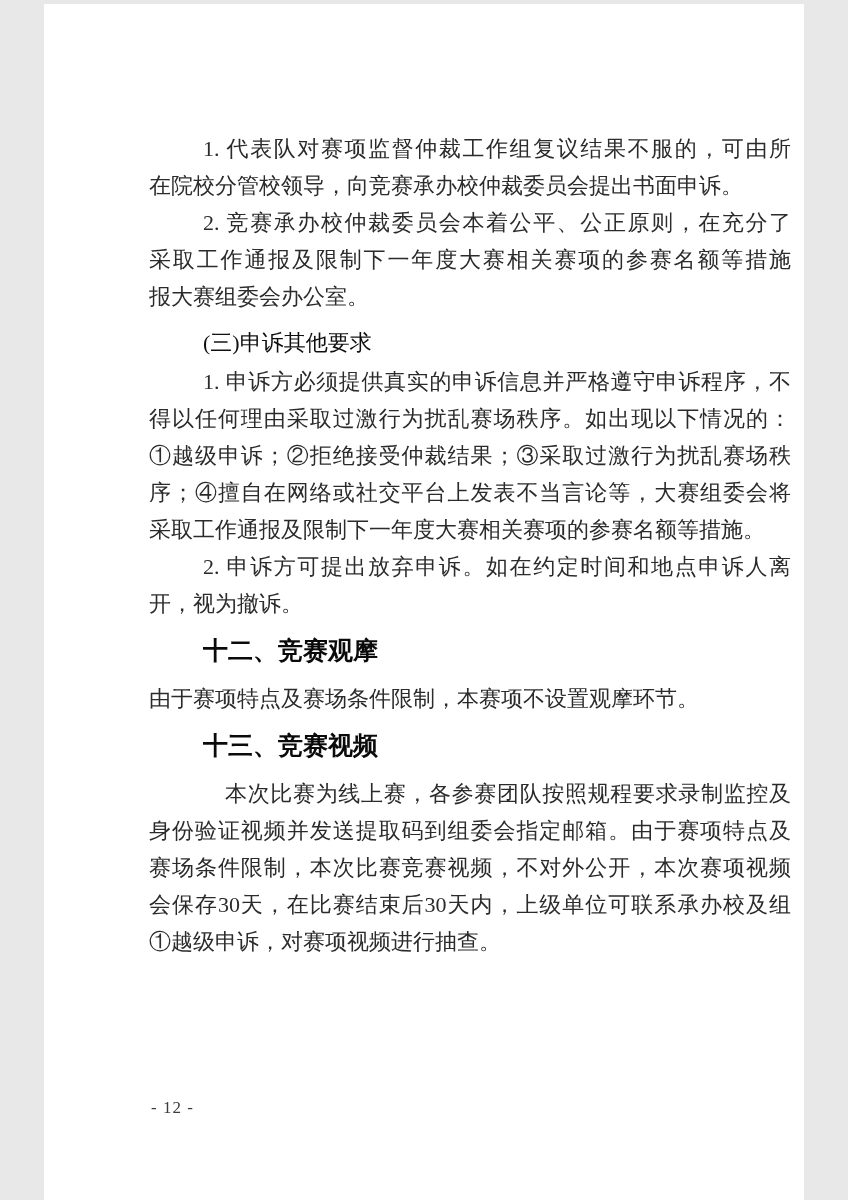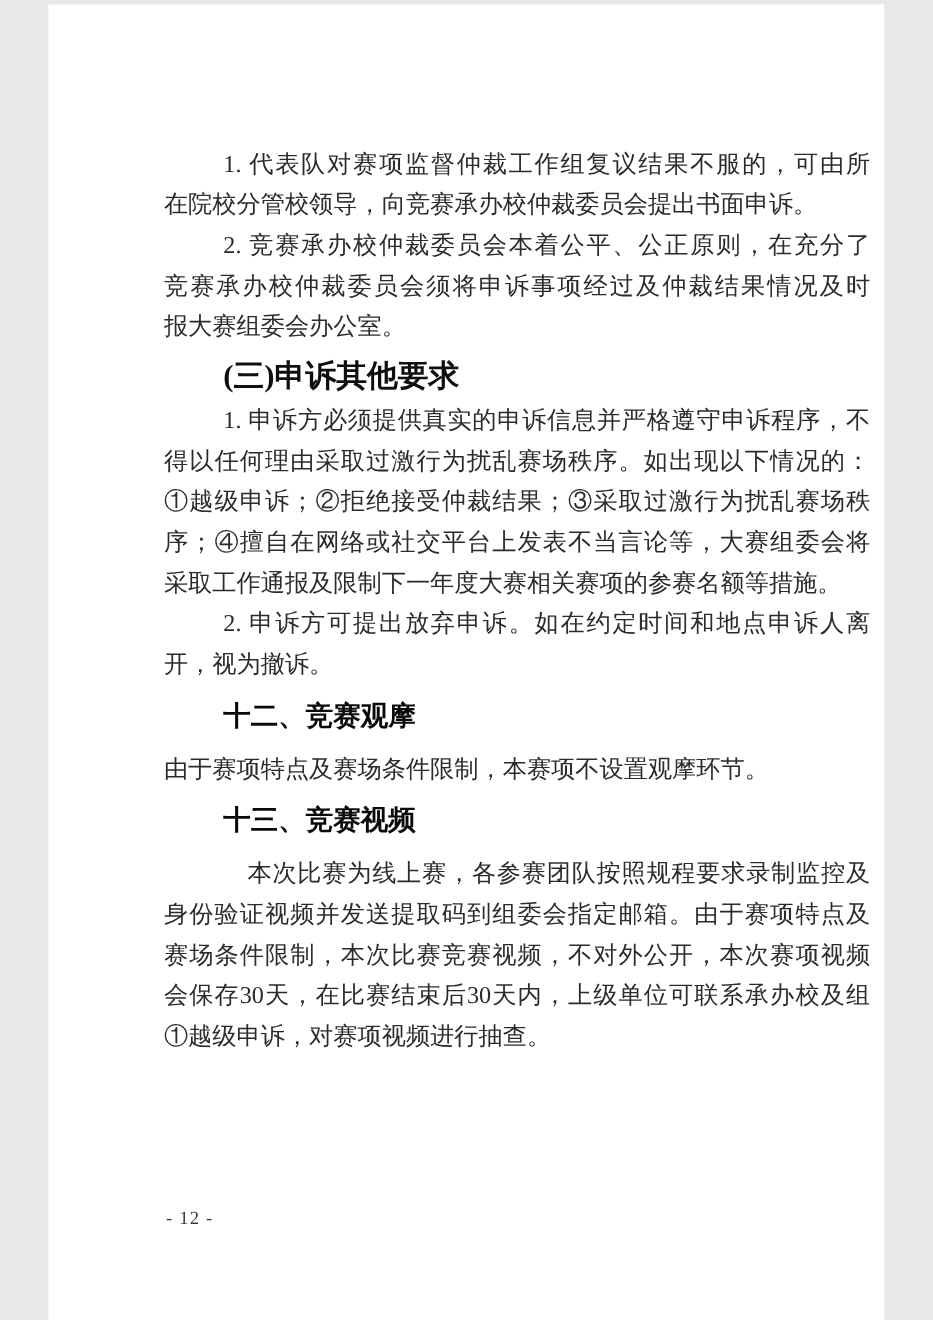--- a/index.html
+++ b/index.html
@@ -32,23 +32,23 @@
   }
   .line.fill {
     text-align: justify;
     text-align-last: justify;
   }
   .line.ind1 { padding-left: 54px; }
   .line.ind2 { padding-left: 76px; }
 
   .block.h3 { margin-top: 8px; }
   .block.h3 .line {
-    font-weight: 700;
+    font-weight: 400;
     color: #0f0f0f;
-    font-size: 28px;
+    font-size: 22px;
     line-height: 40px;
   }
   .block.h2 { margin: 10px 0 6px 0; }
   .block.h2 .line {
     font-weight: 700;
     font-family: Liberation Mono, monospace;
     color: #0a0a0a;
     font-size: 25px;
     line-height: 42px;
   }
@@ -66,21 +66,21 @@
 <body>
 
 <div class="page">
   <main class="doc">
       <div class="block p">
         <div class="line ind1 fill">1. 代表队对赛项监督仲裁工作组复议结果不服的，可由所</div>
         <div class="line">在院校分管校领导，向竞赛承办校仲裁委员会提出书面申诉。</div>
       </div>
       <div class="block p">
         <div class="line ind1 fill">2. 竞赛承办校仲裁委员会本着公平、公正原则，在充分了</div>
-        <div class="line fill">竞赛承办校仲裁委员会须将申诉事项经过及仲裁结果情况及时</div>
+        <div class="line fill">采取工作通报及限制下一年度大赛相关赛项的参赛名额等措施</div>
         <div class="line">报大赛组委会办公室。</div>
       </div>
       <div class="block h3">
         <div class="line ind1">(三)申诉其他要求</div>
       </div>
       <div class="block p">
         <div class="line ind1 fill">1. 申诉方必须提供真实的申诉信息并严格遵守申诉程序，不</div>
         <div class="line fill">得以任何理由采取过激行为扰乱赛场秩序。如出现以下情况的：</div>
         <div class="line fill">①越级申诉；②拒绝接受仲裁结果；③采取过激行为扰乱赛场秩</div>
         <div class="line fill">序；④擅自在网络或社交平台上发表不当言论等，大赛组委会将</div>

